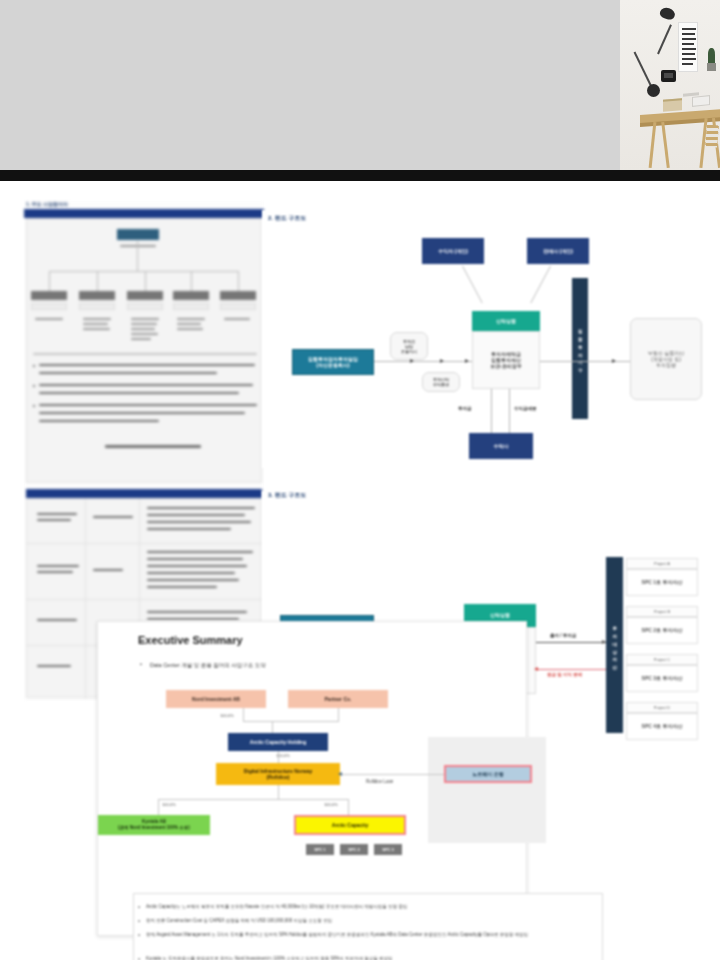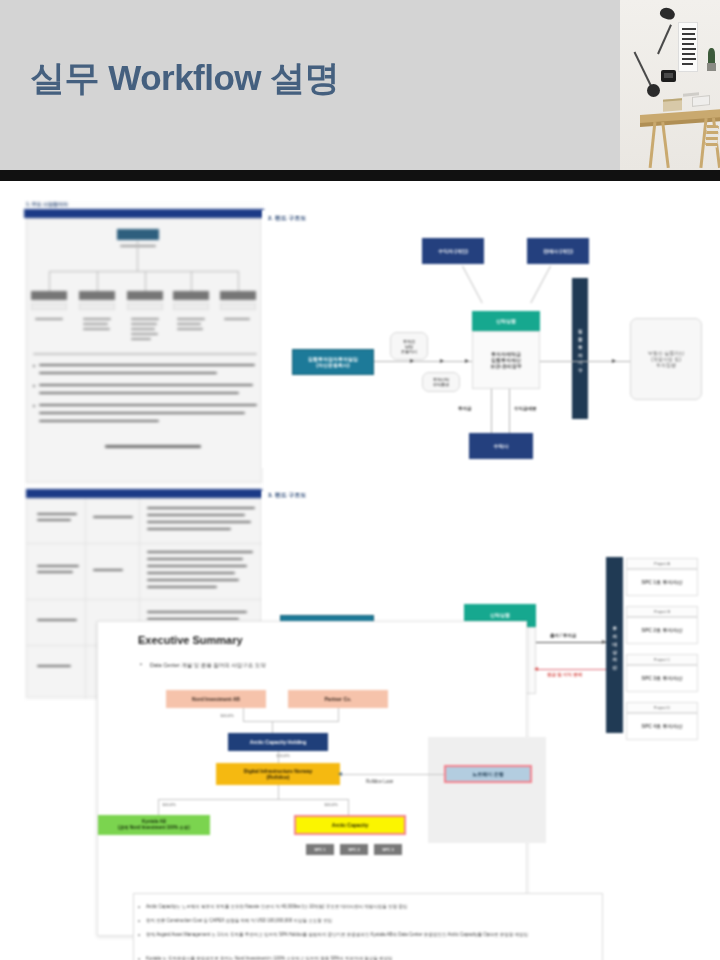--- a/index.html
+++ b/index.html
@@ -103,21 +103,20 @@
   #foot-note { position:absolute; left:133px; top:712px; width:470px; height:78px; background:#ffffff; border:1px solid #dcdcdc; }
   .fn-line { position:absolute; left:12px; font-size:4.5px; color:#3a3a3a; white-space:nowrap; }
   .fn-line:before { content:"\25CF"; position:absolute; left:-8px; font-size:3.5px; top:0.5px; }
 </style>
 </head>
 <body>
 
 <div id="slide">
 
   <div id="header">
-    <div id="header-title">실무 Workflow 설명</div>
 
     <div id="header-photo">
       <div class="ph-wall"></div>
       <div class="ph-poster">
         <i style="top:5px;width:14px"></i>
           <i style="top:10px;width:13px"></i>
           <i style="top:15px;width:14px"></i>
         <i style="top:20px;width:12px"></i>
           <i style="top:25px;width:14px"></i>
           <i style="top:30px;width:13px"></i>

